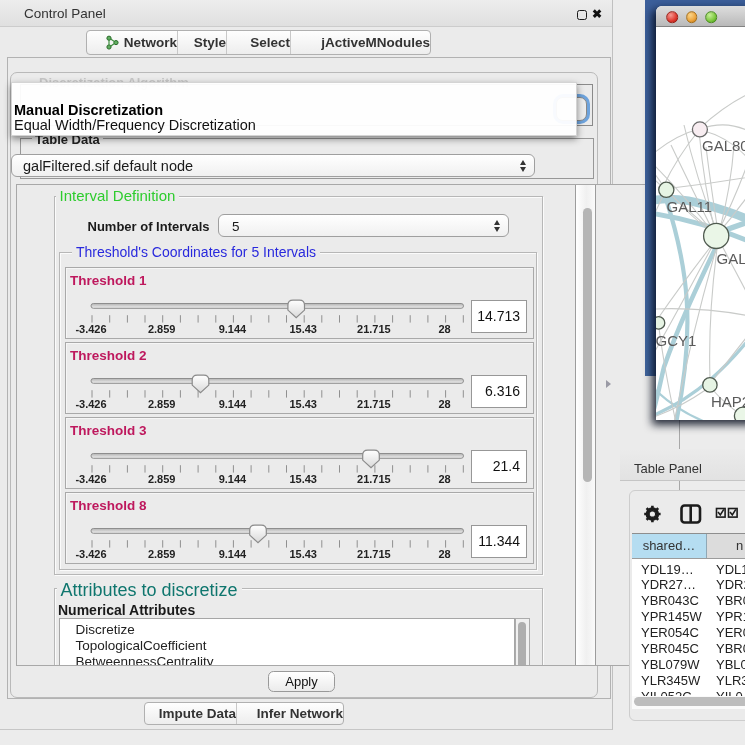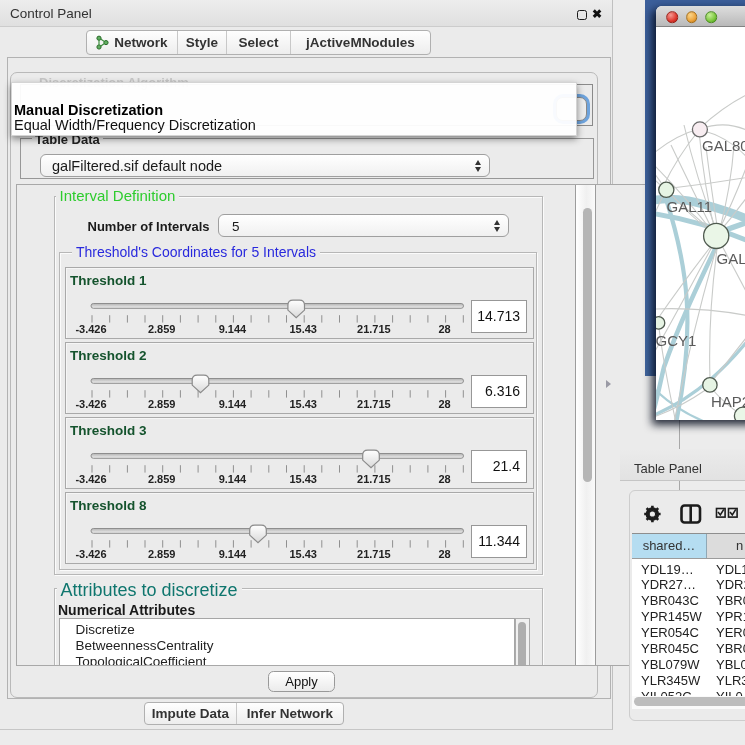--- a/index.html
+++ b/index.html
@@ -1,58 +1,58 @@
 <!DOCTYPE html>
 <html><head><meta charset="utf-8"><style>
 * { margin:0; padding:0; box-sizing:border-box; }
 html,body { width:745px; height:745px; overflow:hidden; font-family:"Liberation Sans", sans-serif; }
 body { position:relative; background:#ececec; }
 #cpanel { position:absolute; left:0; top:0; width:613px; height:730px; background:#ebebeb; border-right:1px solid #c0c0c0; border-bottom:1px solid #c6c6c6; }
 #cptitle { position:absolute; left:0; top:0; width:612px; height:27px; background:linear-gradient(#ededed,#e0e0e0); border-bottom:1px solid #cccccc; }
-#cptitle span { position:absolute; left:10px; top:6px; font-size:13.5px; color:#333; }
+#cptitle span { position:absolute; left:24px; top:6px; font-size:13.5px; color:#333; }
 #floatbtn { position:absolute; left:577px; top:10px; width:9.5px; height:9.5px; border:1.6px solid #1a1a1a; border-radius:2.5px; }
 #closebtn { position:absolute; left:592px; top:7px; font-size:12px; font-weight:bold; color:#111; }
 .tabstrip { position:absolute; display:flex; align-items:stretch; background:linear-gradient(#fefefe,#ededed); border:1px solid #b0b0b0; border-radius:4px; overflow:hidden; }
-.tabstrip .tab { font-size:13.5px; font-weight:600; color:#333; display:flex; align-items:center; justify-content:center; border-left:1px solid #c8c8c8; }
+.tabstrip .tab { font-size:13.5px; font-weight:600; color:#333; display:flex; align-items:center; justify-content:flex-end; border-left:1px solid #c8c8c8; }
 .tabstrip .tab:first-child { border-left:none; }
 .tabstrip .sel { background:linear-gradient(#808080,#636363); color:#f2f2f2; border-left-color:#6a6a6a; }
 #toptabs { left:86px; top:30px; height:25px; }
 #bottabs { left:144px; top:702px; height:23px; }
 #tabpanel { position:absolute; left:6.5px; top:57px; width:604px; height:641.5px; border:1px solid #b2b2b2; background:#ebebeb; }
 #innerpanel { position:absolute; left:10px; top:71.5px; width:587.5px; height:626px; border:1px solid #b9b9b9; border-radius:7px; background:#ebebeb; }
 #ghostlbl { position:absolute; left:39px; top:75px; font-size:13px; font-weight:bold; color:#8f8f8f; opacity:.38; }
 #algobox { position:absolute; left:20px; top:84px; width:573px; height:42px; border:1px solid #8a8a8a; }
 #focuscombo { position:absolute; left:556px; top:97px; width:31px; height:24px; border-radius:7px; background:#ededed; box-shadow:0 0 0 3px #6ea3dc; border:1px solid #888; }
 #popup { position:absolute; left:11px; top:82px; width:566px; height:54px; background:rgba(255,255,255,.95); border:1px solid #d4d4d4; box-shadow:0 3px 7px rgba(0,0,0,.45); }
 #popup .l1 { position:absolute; left:182px; top:4px; font-size:14px; color:#b2b2b2; }
 #popup .l2 { position:absolute; left:2px;  top:19px; font-size:14.5px; font-weight:bold; color:#000; }
 #popup .l3 { position:absolute; left:2px;  top:33.5px; font-size:14.5px; color:#111; }
 #tdlabel { position:absolute; left:32px; top:132px; font-size:13px; font-weight:bold; color:#222; background:#ebebeb; padding:0 3px; }
 #tdbox { position:absolute; left:20px; top:137.5px; width:574px; height:41px; border:1px solid #979797; }
 .combo { position:absolute; background:linear-gradient(#ffffff,#f0f0f0); border:1px solid #9f9f9f; border-radius:6px; color:#1a1a1a; }
 .combo .txt { position:absolute; left:11px; top:50%; transform:translateY(-50%); white-space:nowrap; }
 .stepper { position:absolute; right:7px; top:50%; transform:translateY(-50%); width:7px; height:12px; }
 .stepper:before { content:""; position:absolute; left:0; top:0; border-left:3.5px solid transparent; border-right:3.5px solid transparent; border-bottom:5px solid #333; }
 .stepper:after { content:""; position:absolute; left:0; bottom:0; border-left:3.5px solid transparent; border-right:3.5px solid transparent; border-top:5px solid #333; }
-#tdcombo { left:40px; top:154px; width:450px; height:23px; font-size:14.5px; }
+#tdcombo { left:11px; top:154px; width:524px; height:23px; font-size:14.5px; }
 #nicombo { left:218px; top:214px; width:291px; height:23px; font-size:13.5px; }
 #spane { position:absolute; left:15.5px; top:184px; width:664px; height:482px; border:1px solid #a8a8a8; background:#ebebeb; overflow:hidden; }
 #sbar { position:absolute; left:558px; top:0; width:21px; height:480px; background:linear-gradient(90deg,#ffffff,#f0f0f0 55%,#fafafa); border-left:1px solid #9c9c9c; border-right:1px solid #9c9c9c; }
 #sthumb { position:absolute; left:7.2px; top:23px; width:9px; height:274px; background:#b5b5b5; border-radius:4.5px; }
 .group { position:absolute; border:1px solid #b7b7b7; box-shadow:inset 1px 1px 0 #fbfbfb, 1px 1px 0 #fbfbfb; }
 .gtitle { position:absolute; top:-9px; background:#ebebeb; padding:0 4px; white-space:nowrap; }
 #igroup { left:37px; top:11px; width:489px; height:379px; }
 #igroup>.gtitle { left:1px; top:-10px; font-size:15px; color:#2ecc2e; }
 #tgroup { left:42.5px; top:67px; width:478px; height:318px; }
 #tgroup>.gtitle { left:12px; font-size:14px; color:#2929dd; }
 #agroup { left:37px; top:403px; width:489px; height:140px; }
 #agroup>.gtitle { left:2px; font-size:18px; color:#0f766e; }
 #nilabel { position:absolute; left:71px; top:34px; font-size:13px; font-weight:bold; color:#1a1a1a; }
 .tbox { position:absolute; left:48px; width:469px; height:72px; border:1px solid #a9a9a9; box-shadow:inset 1px 1px 0 #f6f6f6; background:#ebebeb; }
-.ttitle { position:absolute; left:4.5px; top:5px; font-size:13.5px; font-weight:bold; color:#14532d; }
+.ttitle { position:absolute; left:4.5px; top:5px; font-size:13.5px; font-weight:bold; color:#be185d; }
 .tlab { position:absolute; top:55px; transform:translateX(-50%); font-size:11px; font-weight:bold; color:#222; white-space:nowrap; }
 .tval { position:absolute; left:405.5px; top:32.5px; width:56px; height:33px; background:#fff; border:1px solid #979797; font-size:14px; color:#111; text-align:right; line-height:31px; padding-right:6px; }
 #nalabel { position:absolute; left:41.5px; top:417px; font-size:14px; font-weight:bold; color:#1a1a1a; }
 #attrlist { position:absolute; left:42px; top:432.5px; width:456px; height:50px; background:#fff; border:1px solid #a6a6a6; border-bottom:none; font-size:13.5px; color:#222; }
 #attrlist div { padding-left:16px; height:16px; line-height:16px; }
 #attrlist { padding-top:3px; }
 #lsbar { position:absolute; left:498px; top:432.5px; width:15px; height:50px; background:#f0f0f0; border:1px solid #ababab; border-bottom:none; }
 #lthumb { position:absolute; left:2.6px; top:3.5px; width:8px; height:60px; background:#aeaeae; border-radius:4px; }
 #applybtn { position:absolute; left:268px; top:671px; width:67px; height:21px; background:linear-gradient(#ffffff,#ebebeb); border:1px solid #999; border-radius:5.5px; font-size:13px; color:#111; text-align:center; line-height:19px; }
 #divmark { position:absolute; left:606px; top:380px; width:0; height:0; border-top:4px solid transparent; border-bottom:4px solid transparent; border-left:5px solid #9a9aa5; }
@@ -186,22 +186,22 @@
       <div class="tlab" style="left:96.2px">2.859</div>
       <div class="tlab" style="left:166.9px">9.144</div>
       <div class="tlab" style="left:237.7px">15.43</div>
       <div class="tlab" style="left:308.4px">21.715</div>
       <div class="tlab" style="left:379.1px">28</div>
       <div class="tval">11.344</div>
     </div>
   <div id="nalabel">Numerical Attributes</div>
   <div id="attrlist">
       <div>Discretize</div>
+      <div>TopologicalCoefficient</div>
       <div>BetweennessCentrality</div>
-      <div>TopologicalCoefficient</div>
     </div>
   <div id="lsbar">
       <div id="lthumb"></div>
     </div>
   <div id="sbar">
       <div id="sthumb"></div>
     </div>
 </div>
 <div id="nicombo" class="combo">
     <span class="txt" style="left:13px">5</span>

